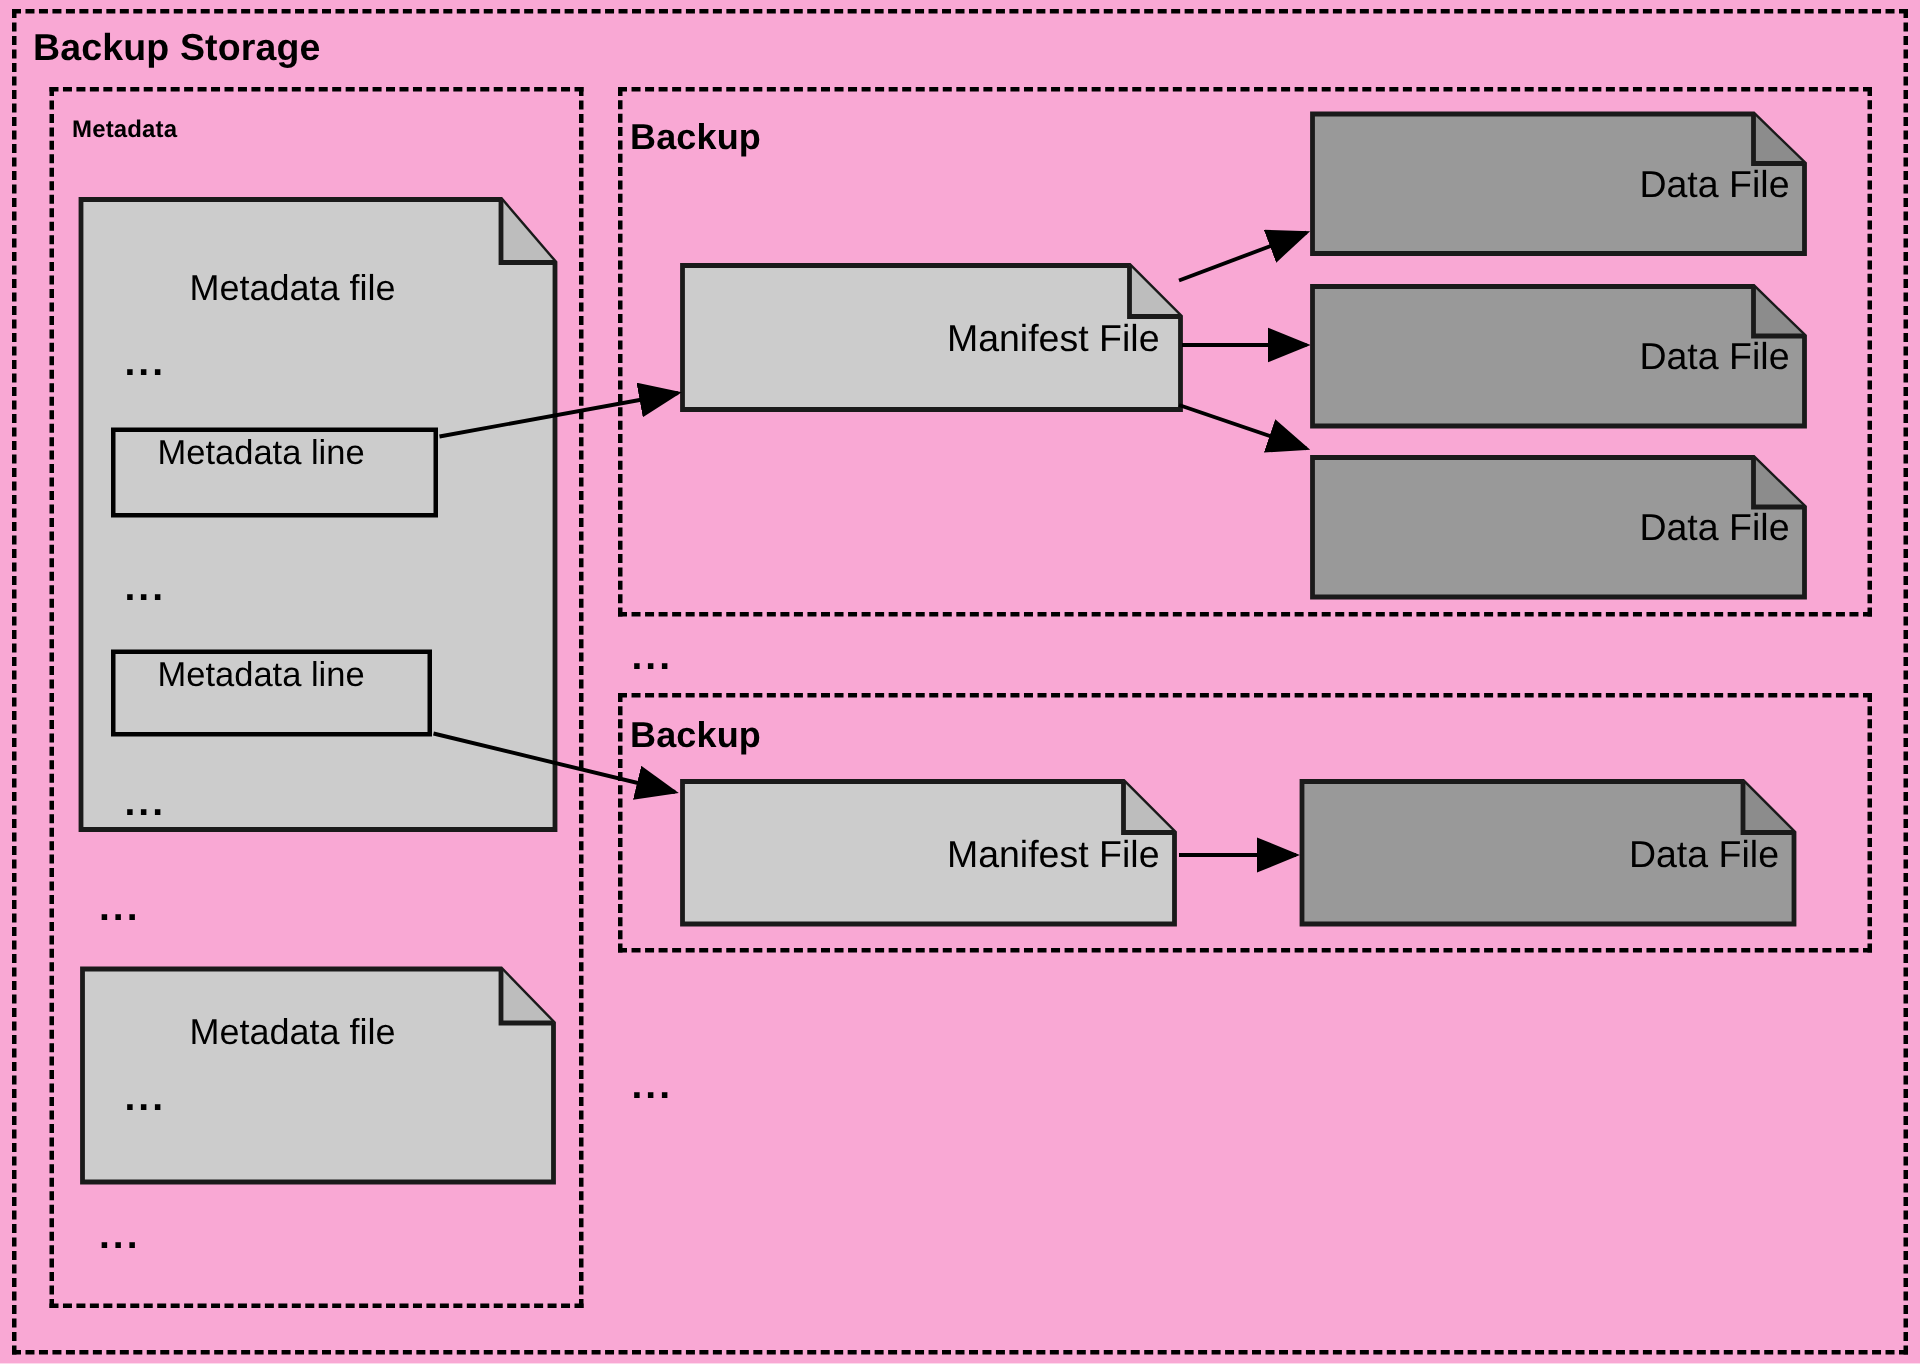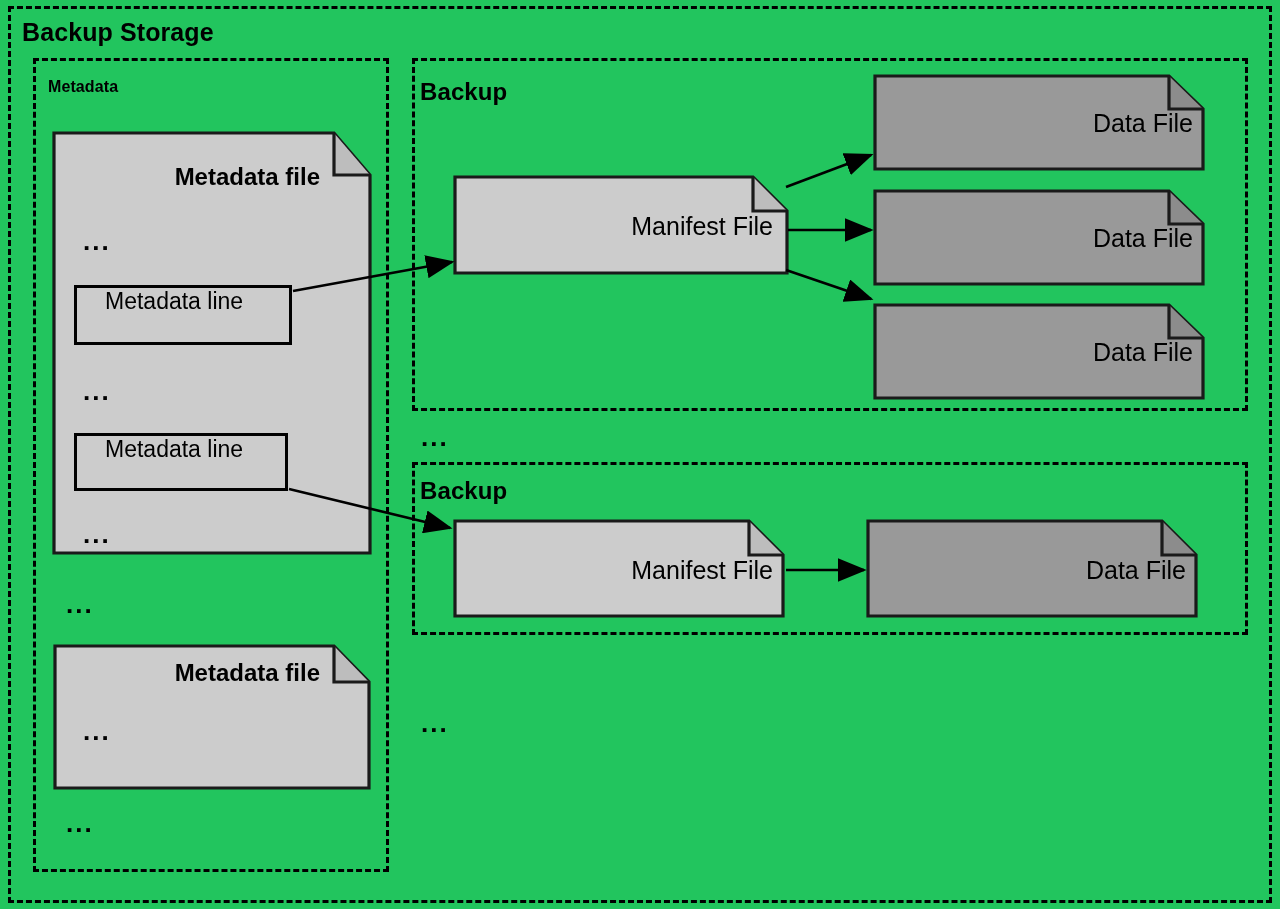--- a/index.html
+++ b/index.html
@@ -7,21 +7,21 @@
     padding: 0;
     background: #ffffff;
   }
   body {
     font-family: "Liberation Sans", sans-serif;
   }
   #canvas {
     position: relative;
     width: 1280px;
     height: 909px;
-    background: #22c55e;
+    background: #f9a8d4;
     overflow: hidden;
   }
 
   
   .dashed-box {
     position: absolute;
     border: 3px dashed #000000;
     box-sizing: border-box;
     background: transparent;
   }
@@ -47,22 +47,23 @@
   .file-label {
     position: absolute;
     left: 0;
     width: 100%;
     text-align: right;
     color: #000000;
     white-space: nowrap;
     pointer-events: none;
   }
   .file-label.bold-left {
-    text-align: right;
-    font-weight: bold;
+    text-align: center;
+    font-weight: normal;
+    margin-top: 16px;
   }
 
   
   .meta-line {
     position: absolute;
     box-sizing: border-box;
     border: 3px solid #000000;
     background: #cccccc;
     display: flex;
     align-items: flex-start;

